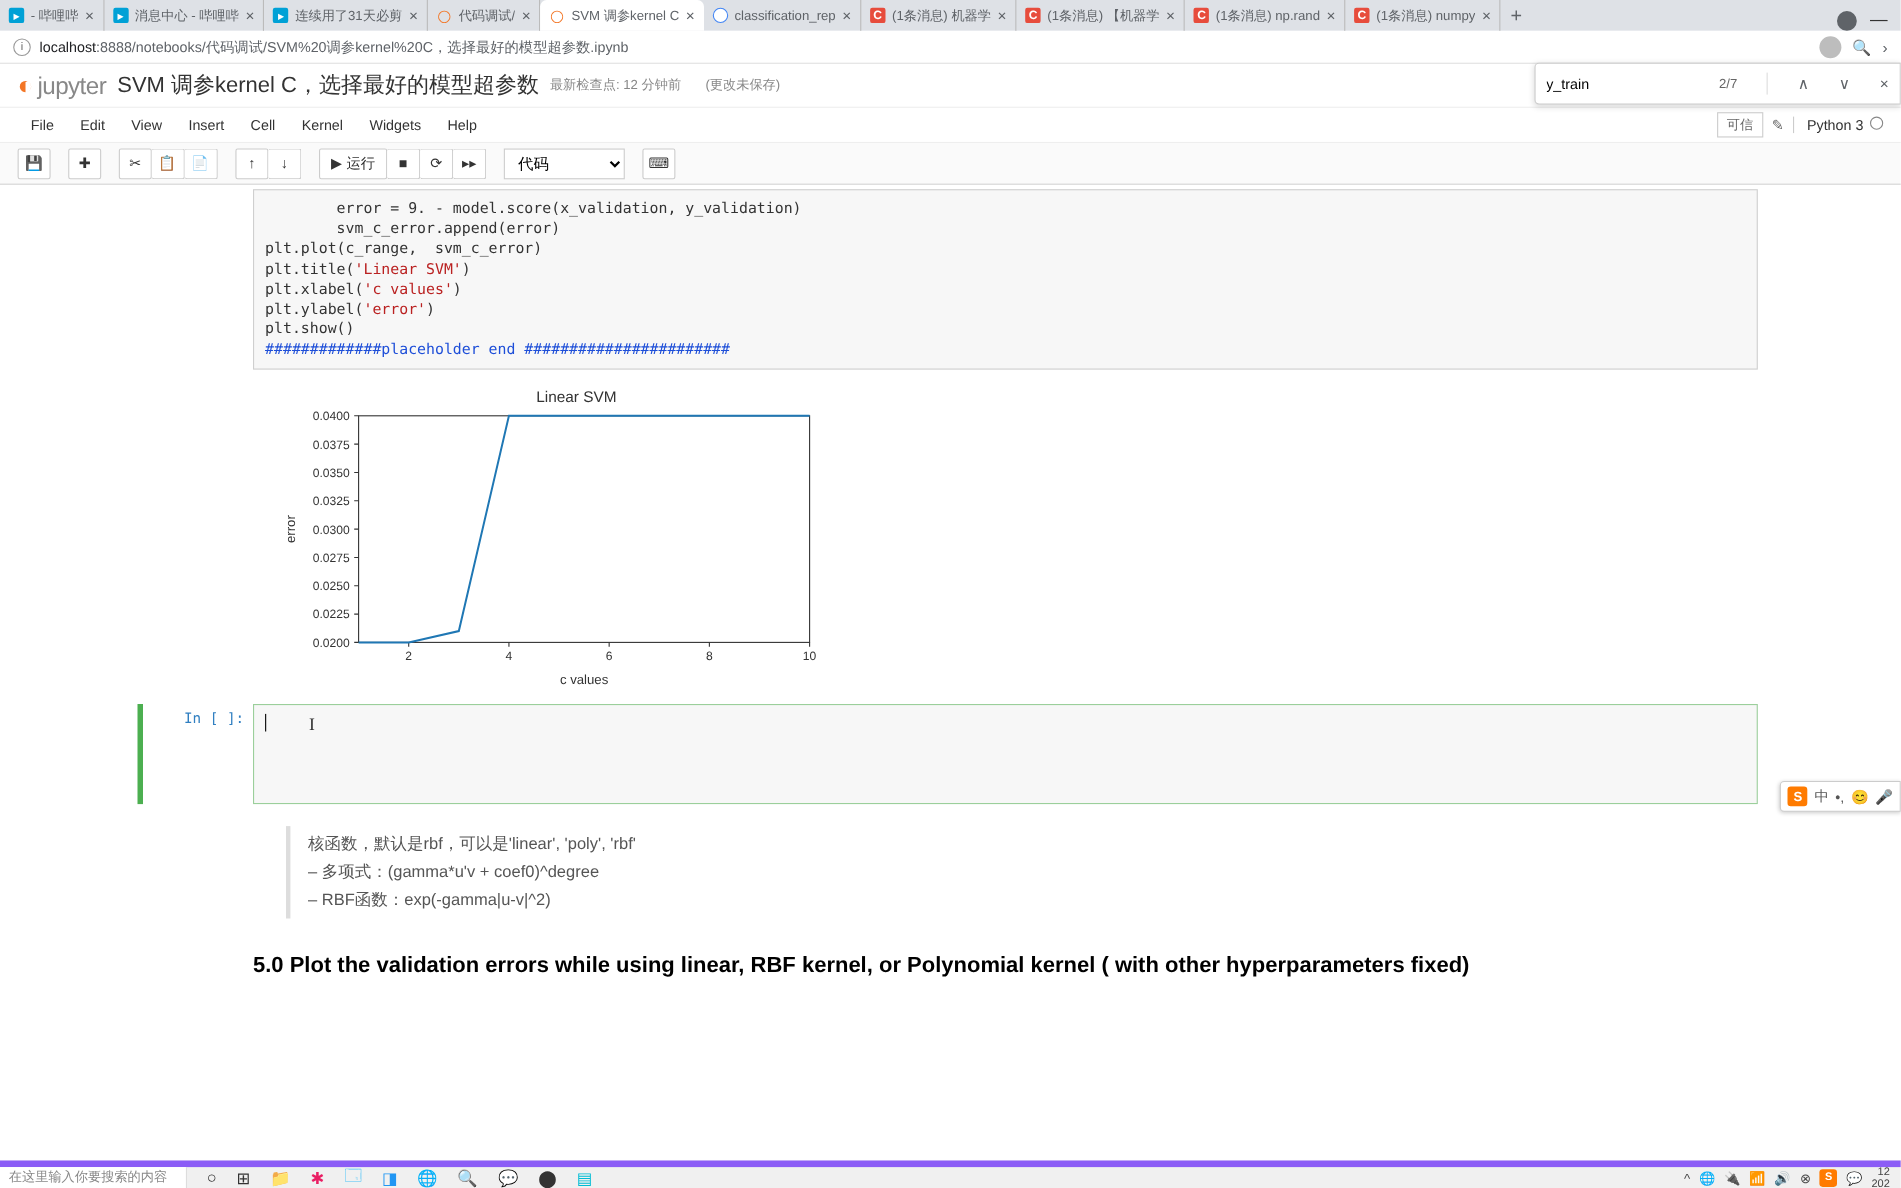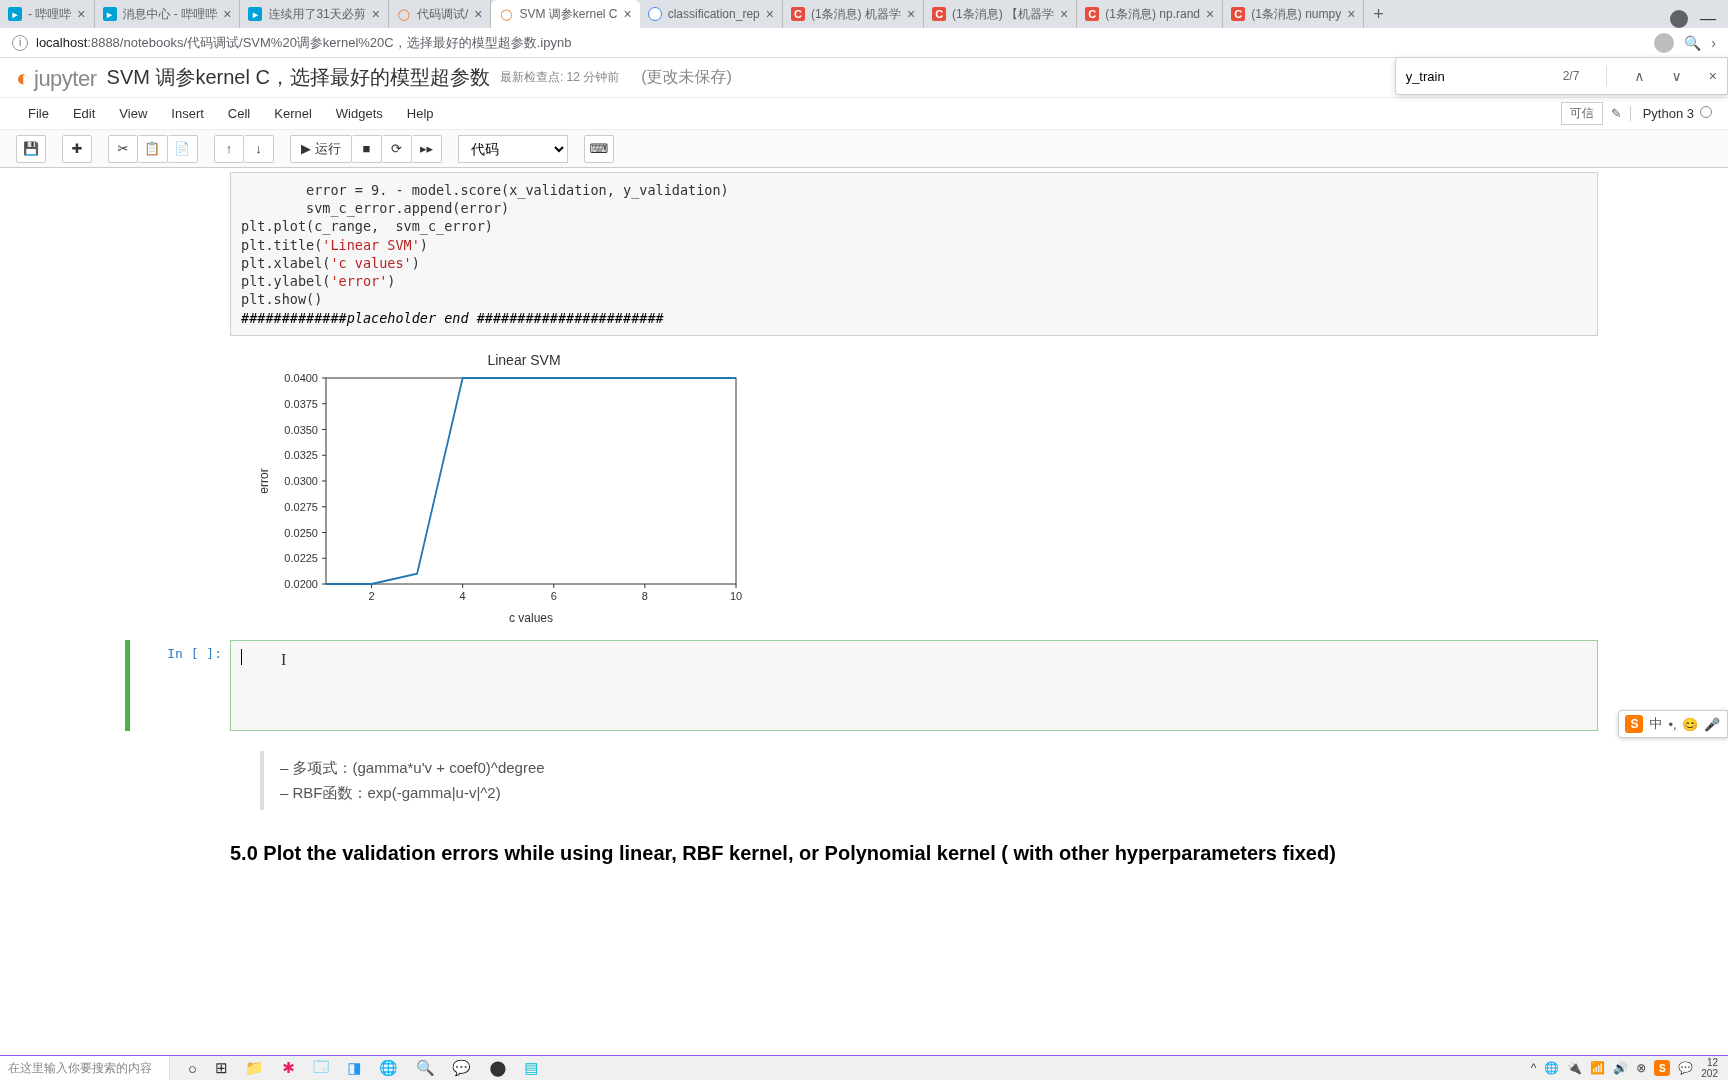--- a/index.html
+++ b/index.html
@@ -36,21 +36,21 @@
 .find-count { font-size: 12px; color: #666; }
 .find-sep { width: 1px; height: 20px; background: #ddd; }
 .find-btn { color: #5f6368; font-size: 14px; }
 
 
 .jup-header { height: 40px; display: flex; align-items: center; padding: 0 16px; gap: 10px; border-bottom: 1px solid #eee; }
 .jup-logo { color: #888; font-size: 22px; letter-spacing: -0.5px; text-align: right; }
 .jup-logo-icon { color: #f37626; font-size: 24px; margin-right: 4px; }
 .nb-name { font-size: 20px; color: #333; }
 .checkpoint { font-size: 12px; color: #888; }
-.autosave { font-size: 16px; color: #888; margin-left: 12px; }
+.autosave { font-size: 12px; color: #888; margin-left: 12px; }
 
 
 .menu-bar { height: 32px; display: flex; align-items: center; padding: 0 16px; border-bottom: 1px solid #eee; }
 .menu-item { padding: 4px 12px; font-size: 13px; color: #333; }
 .menu-right { margin-left: auto; display: flex; align-items: center; gap: 8px; }
 .trusted-box { border: 1px solid #ccc; padding: 2px 8px; font-size: 12px; color: #666; }
 .edit-icon { font-size: 13px; color: #666; }
 .kernel-name { font-size: 13px; color: #333; border-left: 1px solid #ccc; padding-left: 12px; }
 .kernel-status { width: 12px; height: 12px; border: 1px solid #888; border-radius: 50%; display: inline-block; margin-left: 6px; }
 
@@ -63,21 +63,21 @@
 .tb-spacer { width: 8px; }
 .tb-select { height: 28px; border: 1px solid #ccc; background: #fff; padding: 0 8px; font-size: 14px; min-width: 110px; }
 
 
 .nb-container { height: calc(100% - 168px - 25px); overflow-y: auto; background: #fff; padding: 0 130px; }
 .cell { margin: 4px 0; display: flex; }
 .prompt { width: 100px; text-align: right; padding: 6px 8px 0 0; font-family: "Consolas", monospace; font-size: 13px; color: #307fc1; flex-shrink: 0; }
 .cell-body { flex: 1; }
 .code-input { border: 1px solid #cfcfcf; background: #f7f7f7; padding: 8px 10px; font-family: "Consolas", monospace; font-size: 13.5px; line-height: 1.35; white-space: pre; overflow: hidden; }
 .code-input .s { color: #ba2121; }
-.code-input .c { color: #000000; font-style: italic; }
+.code-input .c { color: #1d4ed8; }
 .cell.selected .cell-body .code-input { border: 1px solid #9bcf9b; }
 .cell.selected { position: relative; }
 .cell.selected::before { content: ''; position: absolute; left: -5px; top: 0; bottom: 0; width: 5px; background: #4caf50; }
 .output-area { padding: 8px 0 8px 0; }
 .text-cell { padding: 0 0 0 100px; }
 
 
 .chart-box { padding: 8px 0 0 24px; }
 .chart-title { text-align: center; font-size: 14px; color: #333; width: 420px; margin-left: 60px; }
 .chart-svg { display: block; }
@@ -87,21 +87,21 @@
 
 
 .h3 { font-size: 20px; font-weight: bold; color: #000; margin: 30px 0 6px 0; line-height: 1.3; }
 
 
 .sogou-bar { position: absolute; right: 0; top: 710px; background: #fff; border: 1px solid #ccc; border-radius: 4px 0 0 4px; display: flex; align-items: center; padding: 4px 6px; gap: 6px; box-shadow: 0 1px 4px rgba(0,0,0,0.2); }
 .sogou-s { background: #ff7b00; color: #fff; width: 18px; height: 18px; border-radius: 3px; font-weight: bold; font-size: 12px; display: flex; align-items: center; justify-content: center; }
 .sogou-item { font-size: 13px; color: #555; }
 
 
-.taskbar { position: absolute; bottom: 0; left: 0; right: 0; height: 25px; background: #f0f0f0; border-top: 1px solid #8b5cf6; display: flex; align-items: center; }
+.taskbar { position: absolute; bottom: 0; left: 0; right: 0; height: 25px; background: #f0f0f0; border-top: 6px solid #8b5cf6; display: flex; align-items: center; }
 .search-box { height: 100%; padding: 0 8px; color: #888; font-size: 12px; display: flex; align-items: center; flex: 0 0 170px; background: #fff; border-right: 1px solid #ddd; }
 .task-icons { display: flex; align-items: center; gap: 18px; padding: 0 18px; font-size: 15px; }
 .tray { margin-left: auto; display: flex; align-items: center; gap: 8px; padding: 0 10px; font-size: 12px; color: #444; }
 .tray-time { text-align: right; font-size: 10px; line-height: 1.1; }
 
 
 .text-cursor { position: absolute; width: 1px; height: 16px; background: #000; }
 .mouse-cursor { position: absolute; font-size: 16px; font-family: serif; }
 </style>
 </head>
@@ -296,20 +296,21 @@
     <div class="cell-body">
       <div class="code-input" style="min-height:28px;position:relative;">
         <span class="text-cursor" style="left:10px;top:8px;"></span>
         <span class="mouse-cursor" style="left:50px;top:8px;">I</span>
       </div>
     </div>
   </div>
 
   <div class="text-cell">
     <div class="bq">
+      <div>核函数，默认是rbf，可以是'linear', 'poly', 'rbf'</div>
       <div>– 多项式：(gamma*u'v + coef0)^degree</div>
       <div>– RBF函数：exp(-gamma|u-v|^2)</div>
     </div>
   </div>
 
   <div class="text-cell">
     <div class="h3">5.0 Plot the validation errors while using linear, RBF kernel, or Polynomial kernel ( with other hyperparameters fixed)</div>
   </div>
 
 </div>

